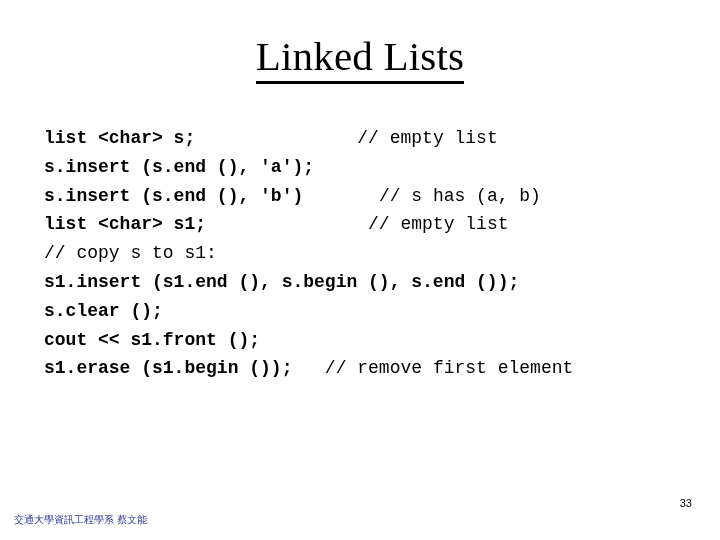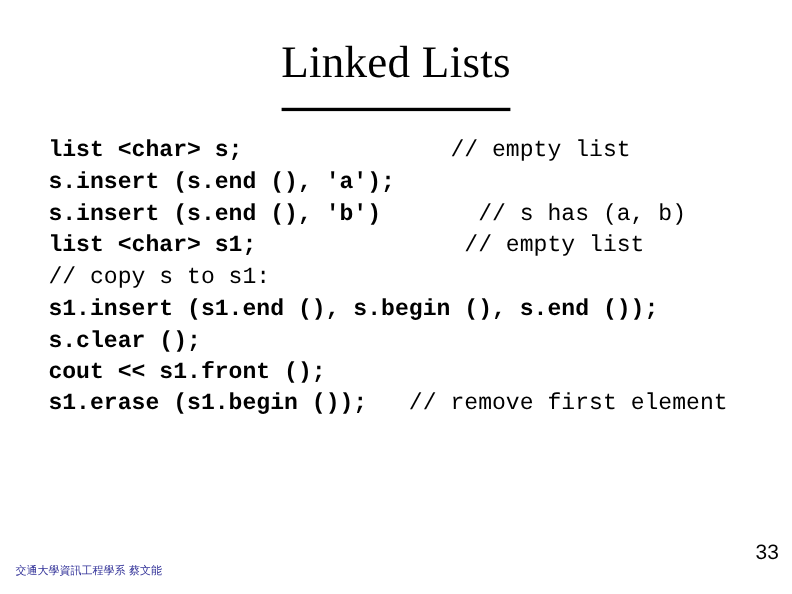--- a/index.html
+++ b/index.html
@@ -27,31 +27,31 @@
     font-size: 41px;
     line-height: 48px;
     font-weight: normal;
     color: #000000;
     letter-spacing: 0.2px;
     white-space: nowrap;
   }
   #slide-title .title-text {
     display: inline-block;
     border-bottom: 3px solid #000000;
-    padding-bottom: 18px;
+    padding-bottom: 1px;
   }
 
   
   #code-block {
     position: absolute;
     top: 124px;
     left: 44px;
     width: 660px;
     font-family: "Liberation Mono", "DejaVu Sans Mono", monospace;
-    font-size: 21px;
+    font-size: 18px;
     line-height: 28.8px;
     color: #000000;
     white-space: pre;
     letter-spacing: 0px;
   }
   #code-block .code-line {
     display: block;
     height: 28.8px;
     white-space: pre;
   }
@@ -72,24 +72,24 @@
     line-height: 20px;
     color: #333399;
     white-space: nowrap;
   }
   #page-number {
     position: absolute;
     left: 0;
     top: 494px;
     width: 720px;
     text-align: right;
-    padding-right: 12px;
+    padding-right: 28px;
     box-sizing: border-box;
     font-family: "Liberation Sans", sans-serif;
-    font-size: 19px;
+    font-size: 11px;
     line-height: 18px;
     color: #000000;
   }
 </style>
 </head>
 <body>
 
 <div id="slide-title">
   <span class="title-text">Linked Lists</span>
 </div>

